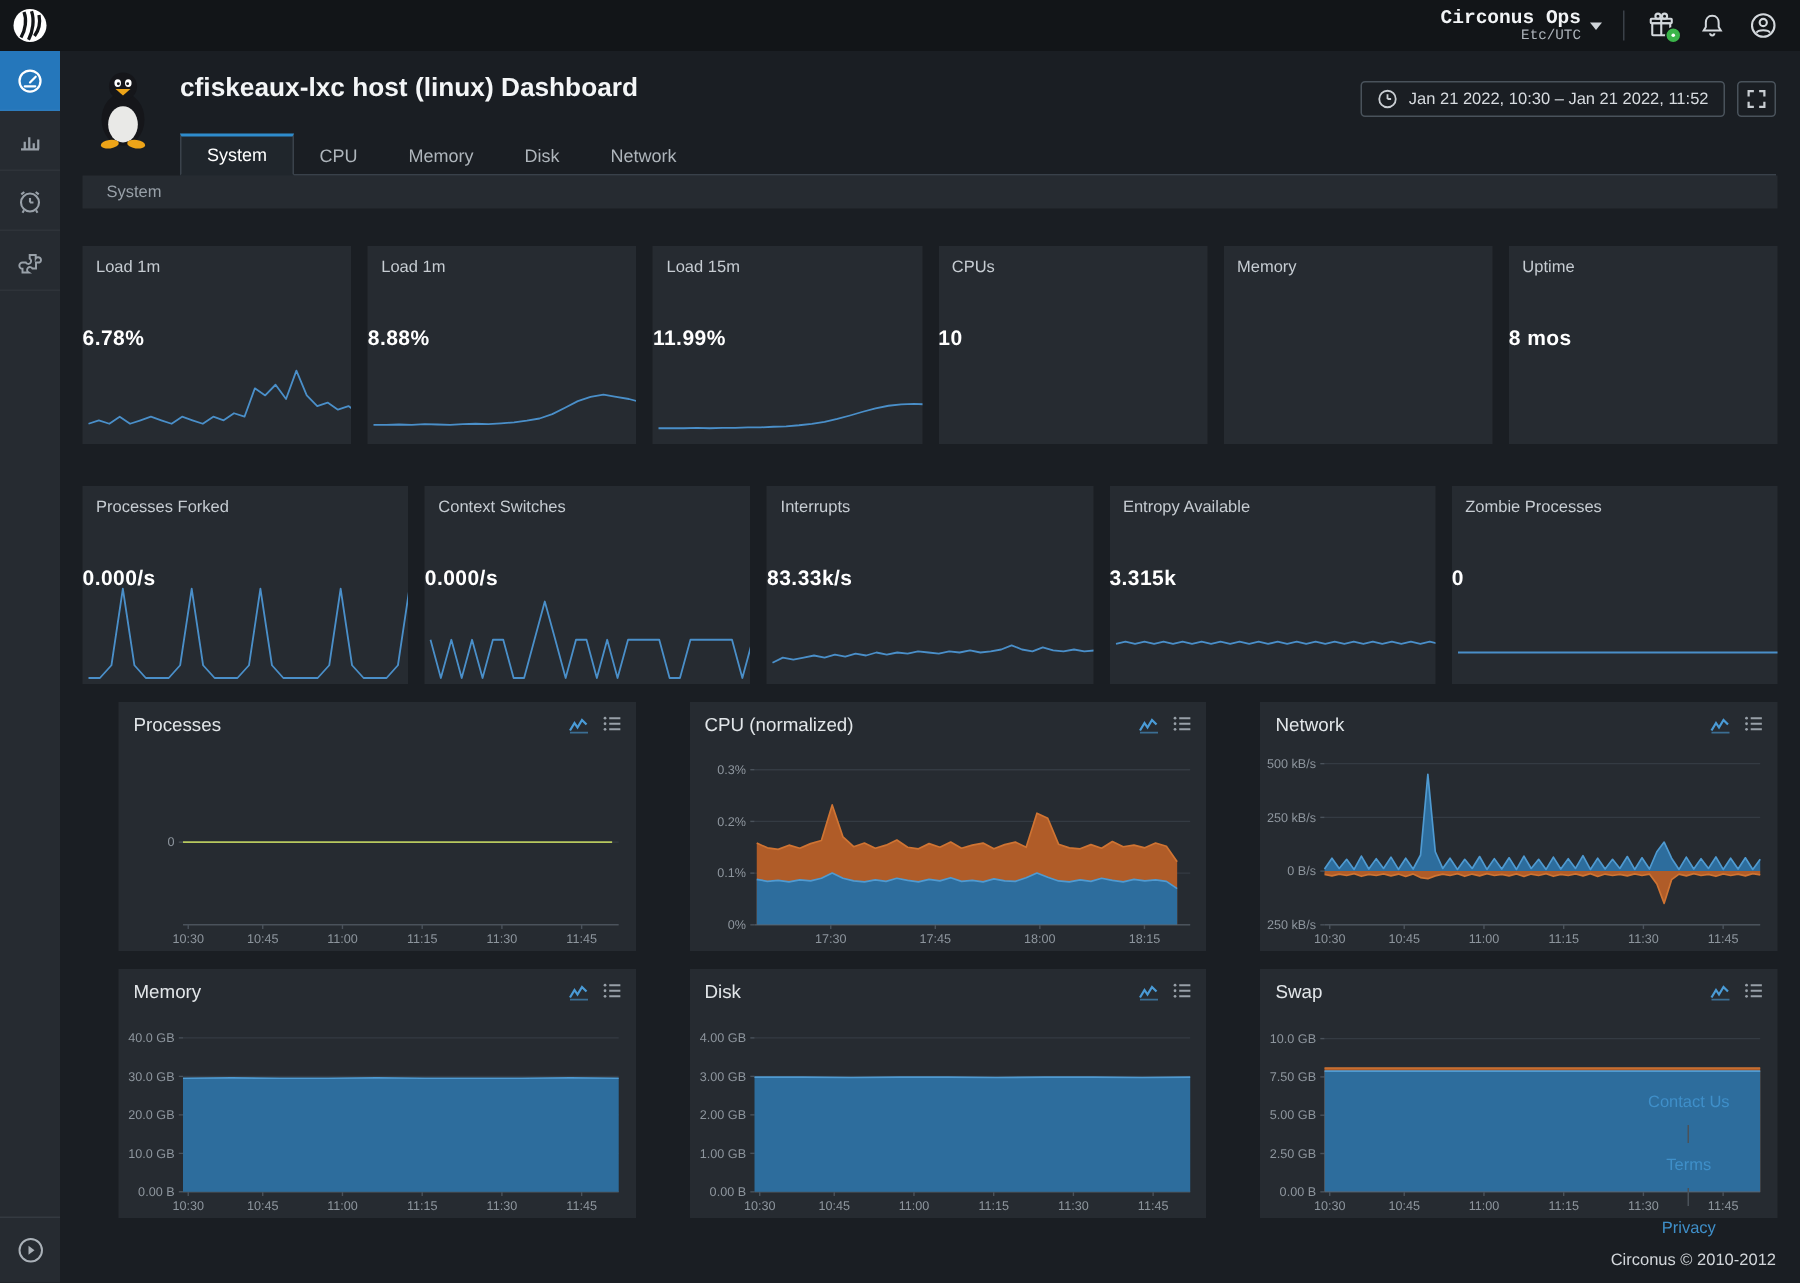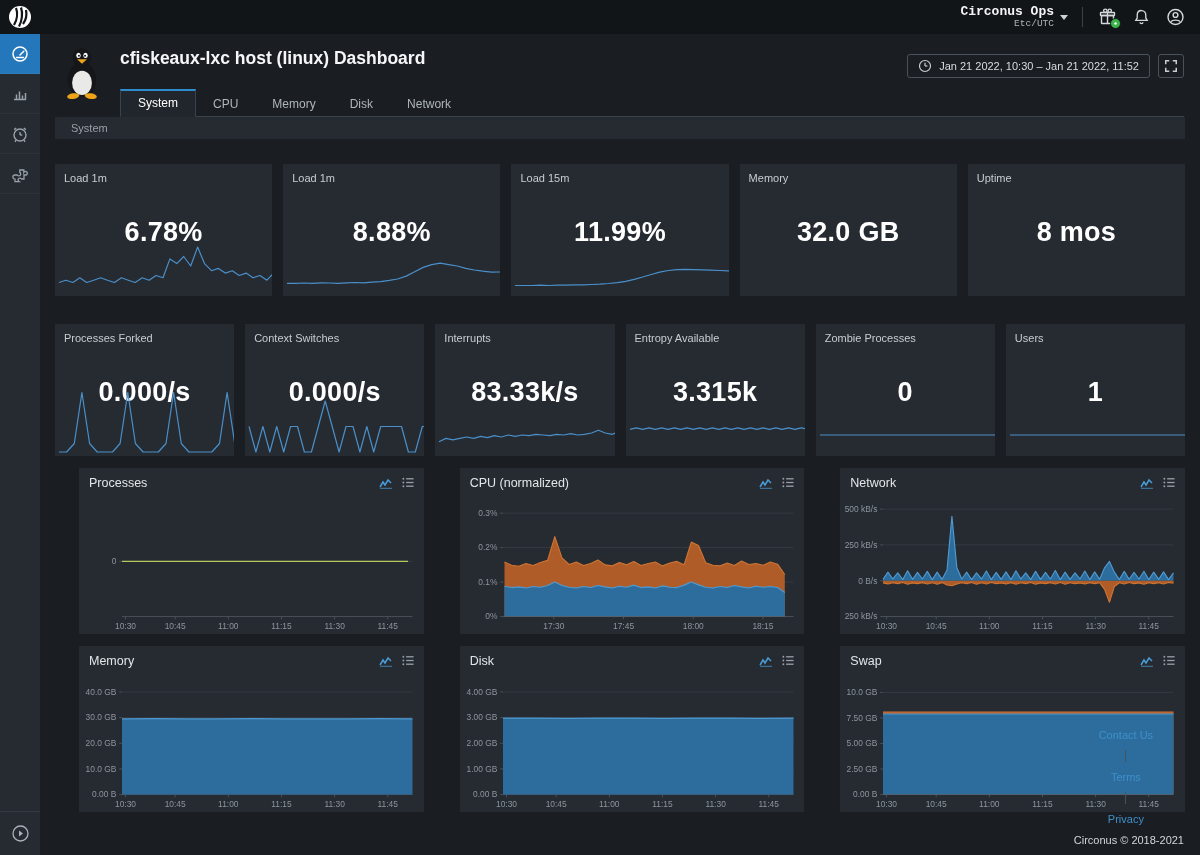--- a/index.html
+++ b/index.html
@@ -47,21 +47,21 @@
     align-items:center; justify-content:center; cursor:pointer; }
 
   .section-bar { margin:0 15px; height:22px; background:#262b31; display:flex; align-items:center; }
   .section-label { font-size:11px; color:#98a0a8; padding-left:16px; }
 
   .stat-row { display:flex; gap:11px; margin:0 15px; }
   .stat-row.first { margin-top:25px; }
   .stat-row.second { margin-top:28px; }
   .stat-card { flex:1 1 0; height:132px; background:#262b31; position:relative; overflow:hidden; }
   .stat-label { position:absolute; top:8px; left:9px; font-size:11px; color:#c6ccd2; }
-  .stat-value { position:absolute; top:53px; left:0; right:0; text-align:center; font-size:27px;
+  .stat-value { position:absolute; top:53px; left:0; right:0; text-align:left; font-size:14px;
     font-weight:bold; color:#ffffff; letter-spacing:0.3px; }
   .spark { position:absolute; left:3px; right:3px; bottom:2px; display:block; }
   .spark.h1 { height:56px; }
   .spark.h2 { height:72px; }
 
   .chart-row { display:flex; gap:12px; margin:12px 15px 0 15px; }
   .panel { flex:1 1 0; height:166px; background:#262b31; position:relative; overflow:hidden;margin-left:24px; }
   .panel-title { position:absolute; top:8px; left:10px; font-size:12.5px; color:#e2e6e9; }
   .panel-icons { position:absolute; top:8px; right:9px; display:flex; gap:8px; align-items:center; }
   .panel-icons span { cursor:pointer; display:flex; }
@@ -226,22 +226,25 @@
         </svg>
     </div>
     <div class="stat-card">
       <div class="stat-label">Load 15m</div>
       <div class="stat-value">11.99%</div>
       <svg class="spark h1" viewBox="0 0 300 56">
           <polyline points="1.0,47.5 9.5,47.5 18.0,47.5 26.5,47.2 35.1,47.5 43.6,47.2 52.1,47.2 60.6,46.9 69.1,46.9 77.6,46.5 86.1,46.2 94.7,45.5 103.2,44.6 111.7,43.3 120.2,41.3 128.7,39.0 137.2,36.5 145.7,34.2 154.3,32.5 162.8,31.6 171.3,31.3 179.8,31.6 188.3,31.9 196.8,32.2 205.3,32.5 213.9,32.9 222.4,33.2 230.9,33.2 239.4,32.9 247.9,33.5 256.4,33.5 264.9,33.8 273.5,33.5 282.0,33.8 290.5,34.2 299.0,34.2" fill="none" stroke="#4a8fc9" stroke-width="1.2" stroke-linejoin="round"></polyline>
         </svg>
     </div>
     <div class="stat-card">
+      <div class="stat-label">CPUs</div>
+      <div class="stat-value">10</div>
+    </div>
+    <div class="stat-card">
       <div class="stat-label">Memory</div>
-      <div class="stat-value">32.0 GB</div>
     </div>
     <div class="stat-card">
       <div class="stat-label">Uptime</div>
       <div class="stat-value">8 mos</div>
     </div>
   </div>
 
   <div class="stat-row second">
     <div class="stat-card">
       <div class="stat-label">Processes Forked</div>
@@ -267,27 +270,20 @@
     <div class="stat-card">
       <div class="stat-label">Entropy Available</div>
       <div class="stat-value">3.315k</div>
       <svg class="spark h2" viewBox="0 0 300 72">
           <polyline points="1.0,47.3 7.3,45.8 13.7,47.3 20.0,45.8 26.4,47.3 32.7,45.8 39.0,47.3 45.4,45.8 51.7,47.3 58.1,45.8 64.4,47.3 70.7,45.8 77.1,47.3 83.4,45.8 89.8,47.3 96.1,45.8 102.4,47.3 108.8,45.8 115.1,47.3 121.5,45.8 127.8,47.3 134.1,45.8 140.5,47.3 146.8,45.8 153.2,47.3 159.5,45.8 165.9,47.3 172.2,45.8 178.5,47.3 184.9,45.8 191.2,47.3 197.6,45.8 203.9,47.3 210.2,45.8 216.6,47.3 222.9,45.8 229.3,47.3 235.6,45.8 241.9,47.3 248.3,45.8 254.6,47.3 261.0,45.8 267.3,47.3 273.6,45.8 280.0,47.3 286.3,45.8 292.7,47.3 299.0,45.8" fill="none" stroke="#4a8fc9" stroke-width="1.2" stroke-linejoin="round"></polyline>
         </svg>
     </div>
     <div class="stat-card">
       <div class="stat-label">Zombie Processes</div>
       <div class="stat-value">0</div>
-      <svg class="spark h2" viewBox="0 0 300 72">
-          <polyline points="1.0,53.0 299.0,53.0" fill="none" stroke="#4a8fc9" stroke-width="1.2" stroke-linejoin="round"></polyline>
-        </svg>
-    </div>
-    <div class="stat-card">
-      <div class="stat-label">Users</div>
-      <div class="stat-value">1</div>
       <svg class="spark h2" viewBox="0 0 300 72">
           <polyline points="1.0,53.0 299.0,53.0" fill="none" stroke="#4a8fc9" stroke-width="1.2" stroke-linejoin="round"></polyline>
         </svg>
     </div>
   </div>
 
   <div class="chart-row">
     <div class="panel">
       <div class="panel-title">Processes</div>
       <div class="panel-icons">
@@ -593,16 +589,16 @@
         </svg>
     </div>
   </div>
 
   <div class="footer">
     <a>Contact Us</a>
     <div class="f-sep"></div>
     <a>Terms</a>
     <div class="f-sep"></div>
     <a>Privacy</a>
-    <span class="copyright">Circonus © 2018-2021</span>
+    <span class="copyright">Circonus © 2010-2012</span>
   </div>
 
 </div>
 
 </body></html>

